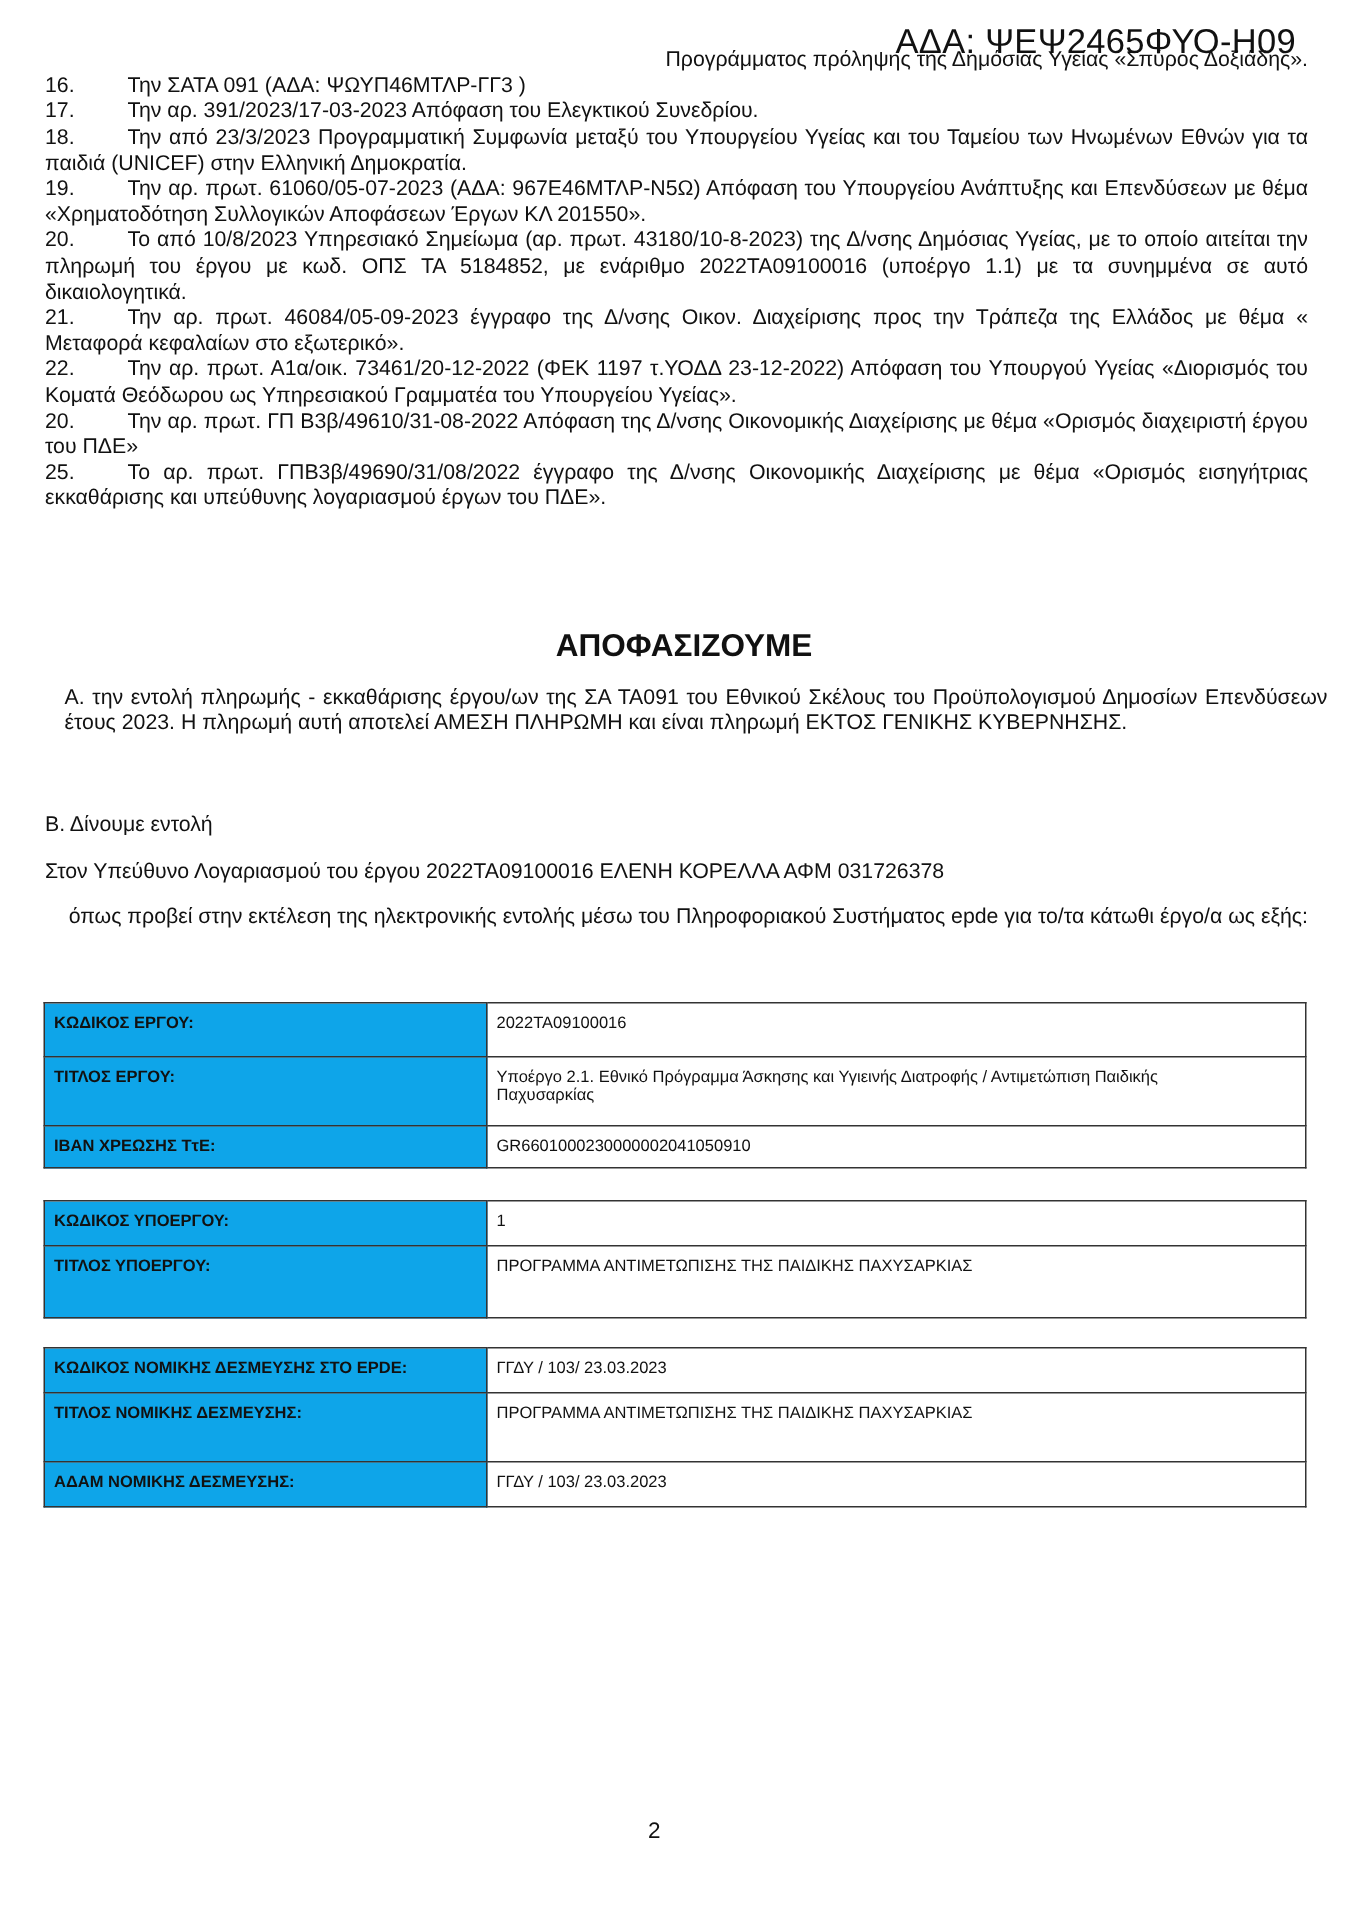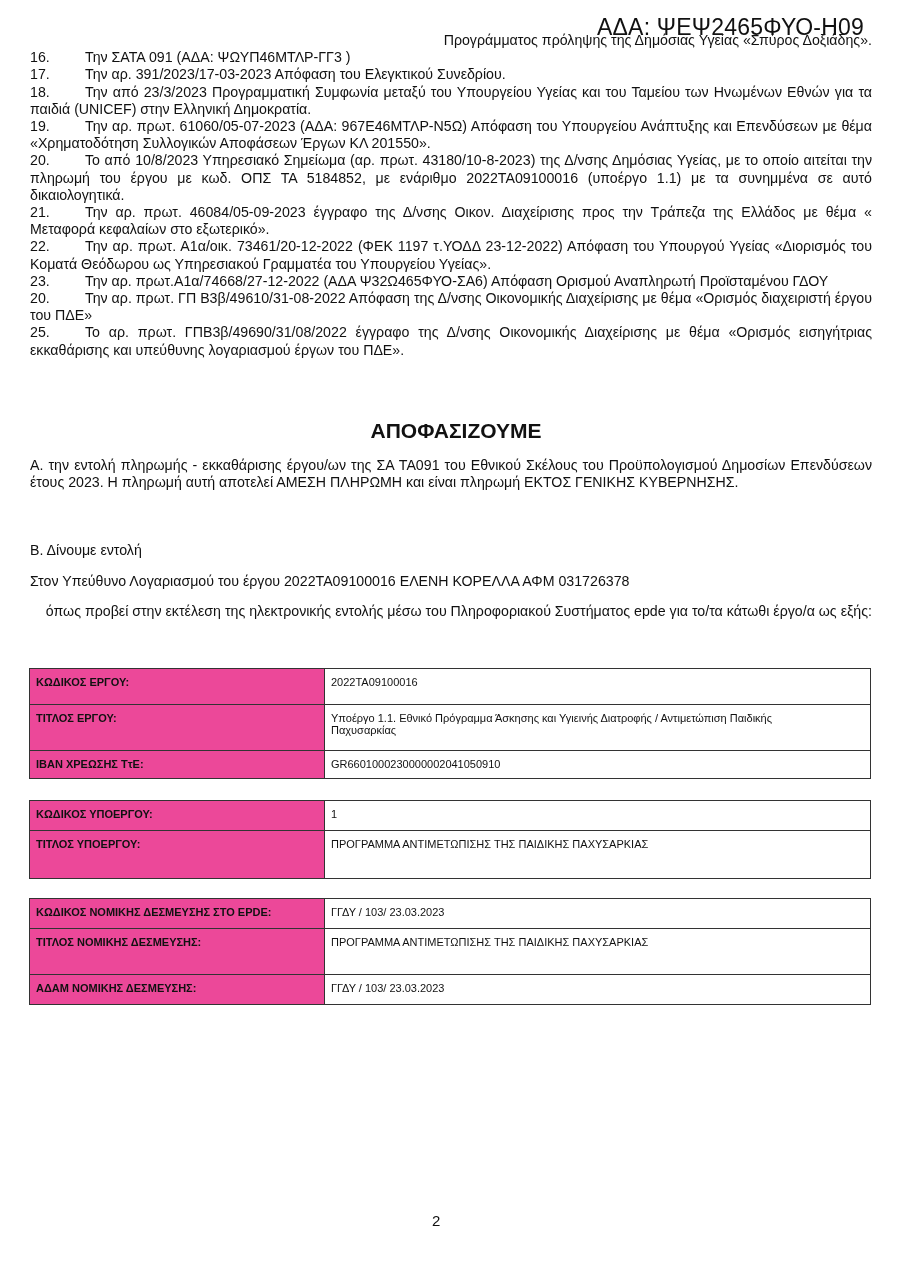--- a/index.html
+++ b/index.html
@@ -9,66 +9,65 @@
   .body-text { position: absolute; left: 30px; width: 842px; font-size: 14.2px; line-height: 17.2px; }
   .p { margin: 0; text-align: justify; }
   .p.nojust { text-align: right; }
   .num { display: inline-block; width: 55px; }
   .heading { position: absolute; top: 419px; left: 0; width: 912px; text-align: center;
              font-weight: bold; font-size: 21px; }
   .sect { position: absolute; left: 30px; width: 842px; font-size: 14.2px; line-height: 17.2px; }
   table.box { position: absolute; left: 29px; width: 842px; border-collapse: collapse;
               font-size: 11px; }
   table.box td { border: 1.5px solid #333; vertical-align: top; padding: 7px 6px 4px 6px; }
-  table.box td.lbl { background: #ec4899; font-weight: bold; width: 282px; }
+  table.box td.lbl { background: #0ea5e9; font-weight: bold; width: 282px; }
   .pageno { position: absolute; top: 1212px; left: 432px; font-size: 15px; }
 </style>
 </head>
 <body>
 
 <div class="ada">ΑΔΑ: ΨΕΨ2465ΦΥΟ-Η09</div>
 
 <div class="body-text" style="top:32px;">
   <p class="p nojust" style="padding-left:3px;">Προγράμματος πρόληψης της Δημόσιας Υγείας «Σπύρος Δοξιάδης».</p>
   <p class="p"><span class="num">16.</span><span>Την ΣΑΤΑ 091 (ΑΔΑ: ΨΩΥΠ46ΜΤΛΡ-ΓΓ3 )</span></p>
   <p class="p"><span class="num">17.</span><span>Την αρ. 391/2023/17-03-2023 Απόφαση του Ελεγκτικού Συνεδρίου.</span></p>
   <p class="p"><span class="num">18.</span><span>Την από 23/3/2023 Προγραμματική Συμφωνία μεταξύ του Υπουργείου Υγείας και του Ταμείου των Ηνωμένων Εθνών για τα παιδιά (UNICEF) στην Ελληνική Δημοκρατία.</span></p>
   <p class="p"><span class="num">19.</span><span>Την αρ. πρωτ. 61060/05-07-2023 (ΑΔΑ: 967Ε46ΜΤΛΡ-Ν5Ω) Απόφαση του Υπουργείου Ανάπτυξης και Επενδύσεων με θέμα «Χρηματοδότηση Συλλογικών Αποφάσεων Έργων ΚΛ 201550».</span></p>
   <p class="p"><span class="num">20.</span><span>Το από 10/8/2023 Υπηρεσιακό Σημείωμα (αρ. πρωτ. 43180/10-8-2023) της Δ/νσης Δημόσιας Υγείας, με το οποίο αιτείται την πληρωμή του έργου με κωδ. ΟΠΣ ΤΑ 5184852, με ενάριθμο 2022ΤΑ09100016 (υποέργο 1.1) με τα συνημμένα σε αυτό δικαιολογητικά.</span></p>
   <p class="p"><span class="num">21.</span><span>Την αρ. πρωτ. 46084/05-09-2023 έγγραφο της Δ/νσης Οικον. Διαχείρισης προς την Τράπεζα της Ελλάδος με θέμα « Μεταφορά κεφαλαίων στο εξωτερικό».</span></p>
   <p class="p"><span class="num">22.</span><span>Την αρ. πρωτ. Α1α/οικ. 73461/20-12-2022 (ΦΕΚ 1197 τ.ΥΟΔΔ 23-12-2022) Απόφαση του Υπουργού Υγείας «Διορισμός του Κοματά Θεόδωρου ως Υπηρεσιακού Γραμματέα του Υπουργείου Υγείας».</span></p>
-  <p class="p"><span class="num">23.</span><span>Την αρ. πρωτ.Α1α/74668/27-12-2022 (ΑΔΑ Ψ32Ω465ΦΥΟ-ΣΑ6) Απόφαση Ορισμού Αναπληρωτή Προϊσταμένου ΓΔΟΥ</span></p>
   <p class="p"><span class="num">20.</span><span>Την αρ. πρωτ. ΓΠ Β3β/49610/31-08-2022 Απόφαση της Δ/νσης Οικονομικής Διαχείρισης με θέμα «Ορισμός διαχειριστή έργου του ΠΔΕ»</span></p>
   <p class="p"><span class="num">25.</span><span>Το αρ. πρωτ. ΓΠΒ3β/49690/31/08/2022 έγγραφο της Δ/νσης Οικονομικής Διαχείρισης με θέμα «Ορισμός εισηγήτριας εκκαθάρισης και υπεύθυνης λογαριασμού έργων του ΠΔΕ».</span></p>
 </div>
 
 <div class="heading">ΑΠΟΦΑΣΙΖΟΥΜΕ</div>
 
-<div class="sect" style="top:457px;">
+<div class="sect" style="top:457px;margin-left:13px;">
   <p class="p">Α. την εντολή πληρωμής - εκκαθάρισης έργου/ων της ΣΑ ΤΑ091 του Εθνικού Σκέλους του Προϋπολογισμού Δημοσίων Επενδύσεων έτους 2023. Η πληρωμή αυτή αποτελεί ΑΜΕΣΗ ΠΛΗΡΩΜΗ και είναι πληρωμή ΕΚΤΟΣ ΓΕΝΙΚΗΣ ΚΥΒΕΡΝΗΣΗΣ.</p>
 </div>
 <div class="sect" style="top:542px;">
   <p class="p">Β. Δίνουμε εντολή</p>
 </div>
 <div class="sect" style="top:573px;">
   <p class="p">Στον Υπεύθυνο Λογαριασμού του έργου 2022ΤΑ09100016 ΕΛΕΝΗ ΚΟΡΕΛΛΑ ΑΦΜ 031726378</p>
 </div>
 <div class="sect" style="top:603px;">
   <p class="p nojust">όπως προβεί στην εκτέλεση της ηλεκτρονικής εντολής μέσω του Πληροφοριακού Συστήματος epde για το/τα κάτωθι έργο/α ως εξής:</p>
 </div>
 
 <table class="box" style="top:668px;">
   <tbody>
       <tr style="height:36px;">
     <td class="lbl">ΚΩΔΙΚΟΣ ΕΡΓΟΥ:</td>
     <td>2022ΤΑ09100016</td>
   </tr>
   <tr style="height:46px;">
     <td class="lbl">ΤΙΤΛΟΣ ΕΡΓΟΥ:</td>
-    <td style="padding-right:60px;">Υποέργο 1.1. Εθνικό Πρόγραμμα Άσκησης και Υγιεινής Διατροφής / Αντιμετώπιση Παιδικής Παχυσαρκίας</td>
+    <td style="padding-right:60px;">Υποέργο 2.1. Εθνικό Πρόγραμμα Άσκησης και Υγιεινής Διατροφής / Αντιμετώπιση Παιδικής Παχυσαρκίας</td>
   </tr>
   <tr style="height:28px;">
     <td class="lbl">ΙΒΑΝ ΧΡΕΩΣΗΣ ΤτΕ:</td>
     <td>GR6601000230000002041050910</td>
   </tr>
 </tbody>
   </table>
 
 <table class="box" style="top:800px;">
   <tbody>

